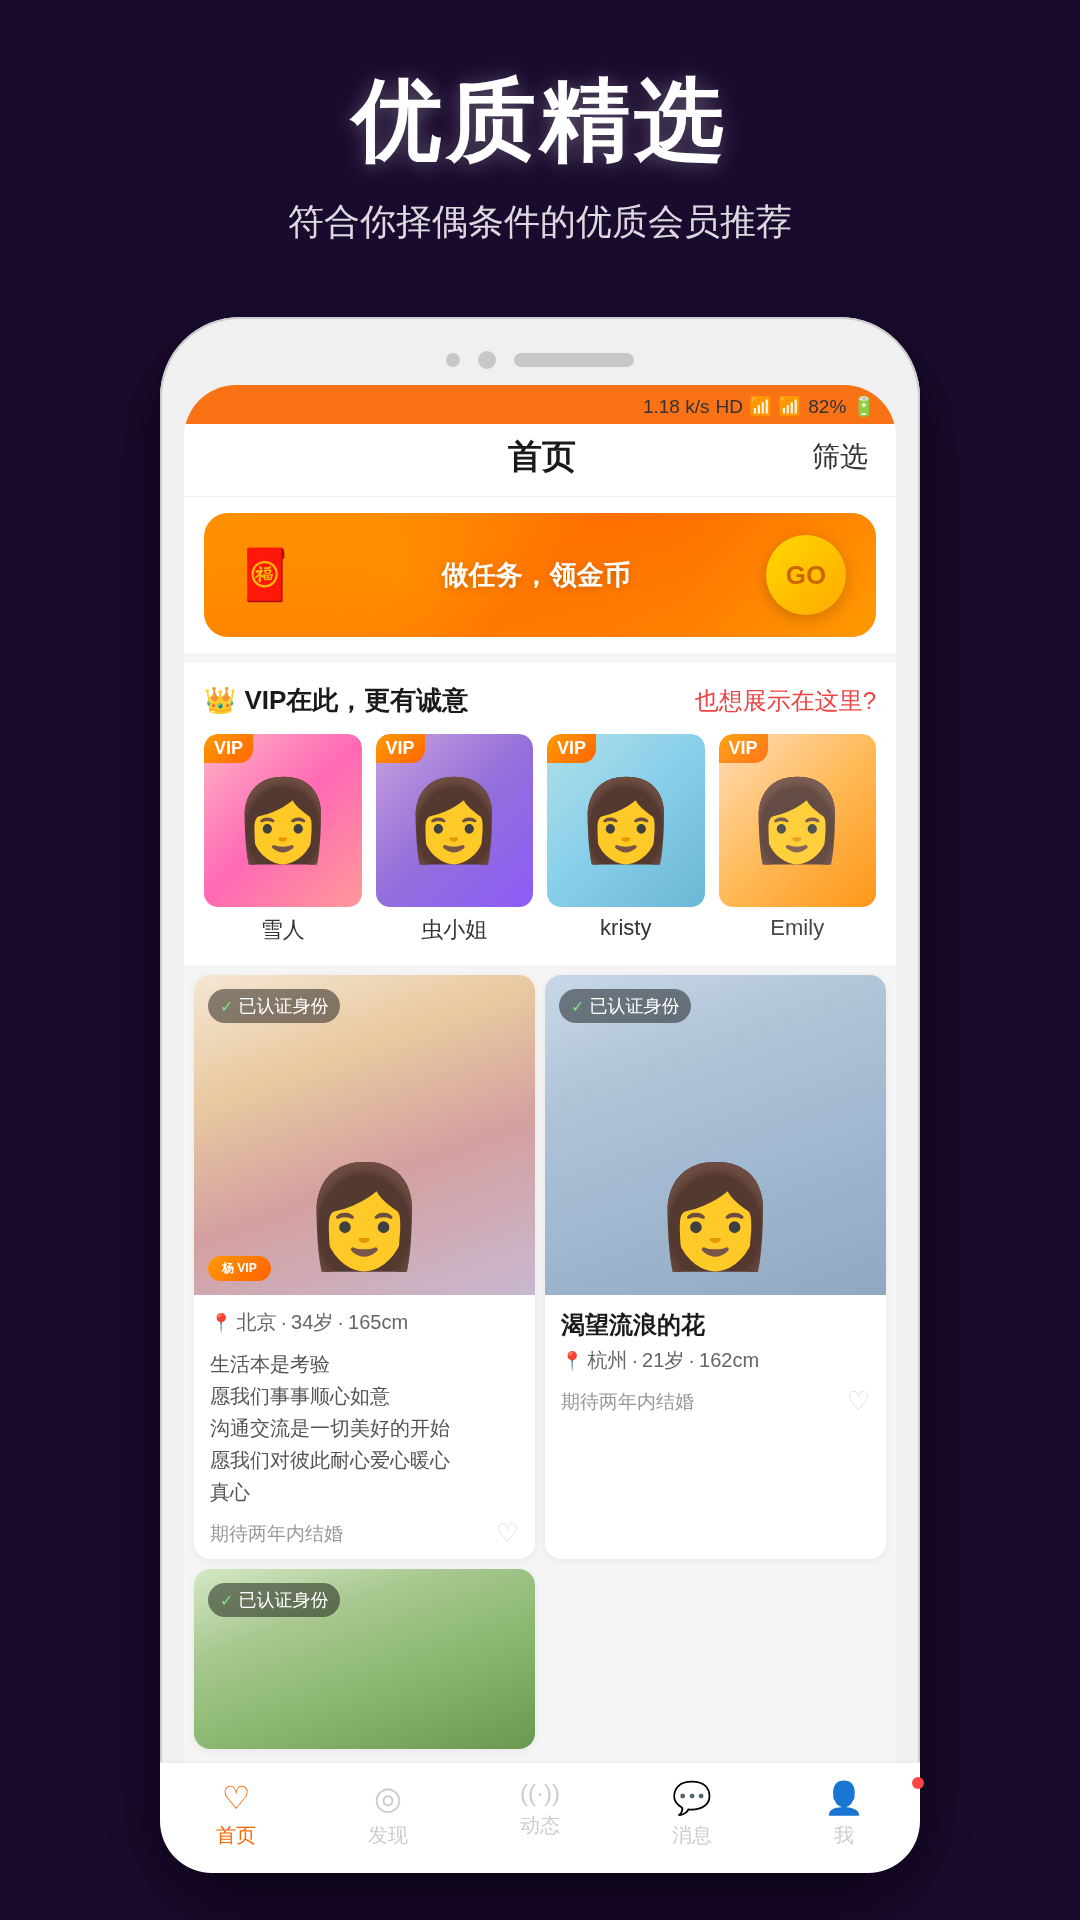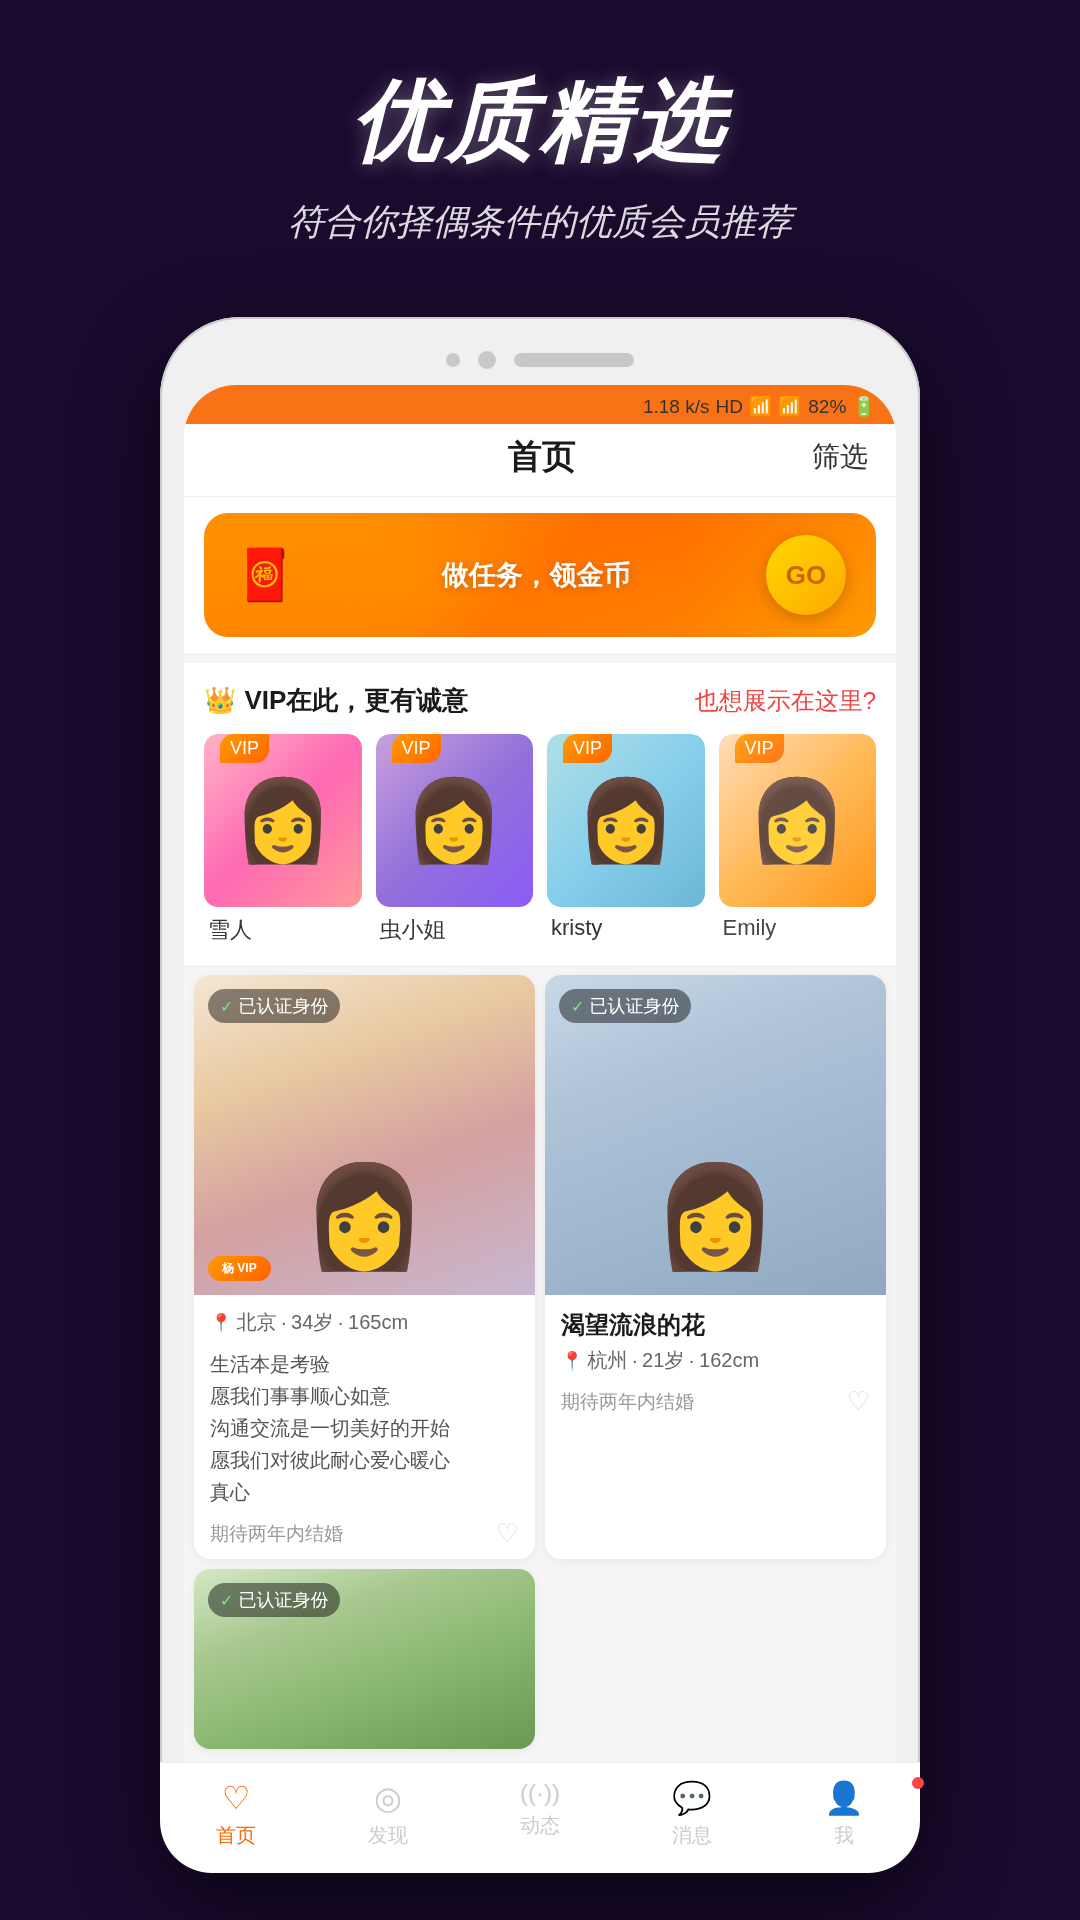--- a/index.html
+++ b/index.html
@@ -10,21 +10,20 @@
       background: #1a0a2e;
       font-family: -apple-system, "PingFang SC", "Helvetica Neue", Arial, sans-serif;
       overflow-x: hidden;
     }
 
     
     .page-header {
       text-align: center;
       padding: 60px 40px 40px;
       color: white;
-      font-style: italic;
     }
     .page-header h1 {
       font-size: 90px;
       font-weight: 900;
       letter-spacing: 4px;
       text-shadow: 0 2px 20px rgba(255,255,255,0.3);
     }
     .page-header p {
       font-size: 36px;
       color: rgba(255,255,255,0.85);
@@ -212,31 +211,31 @@
     }
     .vip-card-img {
       width: 100%;
       aspect-ratio: 1 / 1.1;
       border-radius: 14px;
       overflow: hidden;
       position: relative;
     }
     .vip-badge {
       position: absolute;
-      top: 0; left: 16px;
+      top: 0; left: 0;
       background: linear-gradient(135deg, #ff9a00, #ff6600);
       color: #fff;
       font-size: 18px;
-      font-weight: 400;
+      font-weight: 700;
       padding: 4px 10px;
       border-radius: 14px 0 14px 0;
       z-index: 2;
     }
     .vip-name {
-      text-align: left;
+      text-align: center;
       font-size: 22px;
       color: #333;
       margin-top: 8px;
       padding: 0 4px;
     }
     
     .avatar-bg-1 { background: linear-gradient(135deg, #ffb3c6, #ff69b4, #ff9999); }
     .avatar-bg-2 { background: linear-gradient(135deg, #c9a0dc, #9370db, #8b5cf6); }
     .avatar-bg-3 { background: linear-gradient(135deg, #b0e0e6, #87ceeb, #6bb8d4); }
     .avatar-bg-4 { background: linear-gradient(135deg, #ffd9b3, #ffb347, #ff8c00); }

